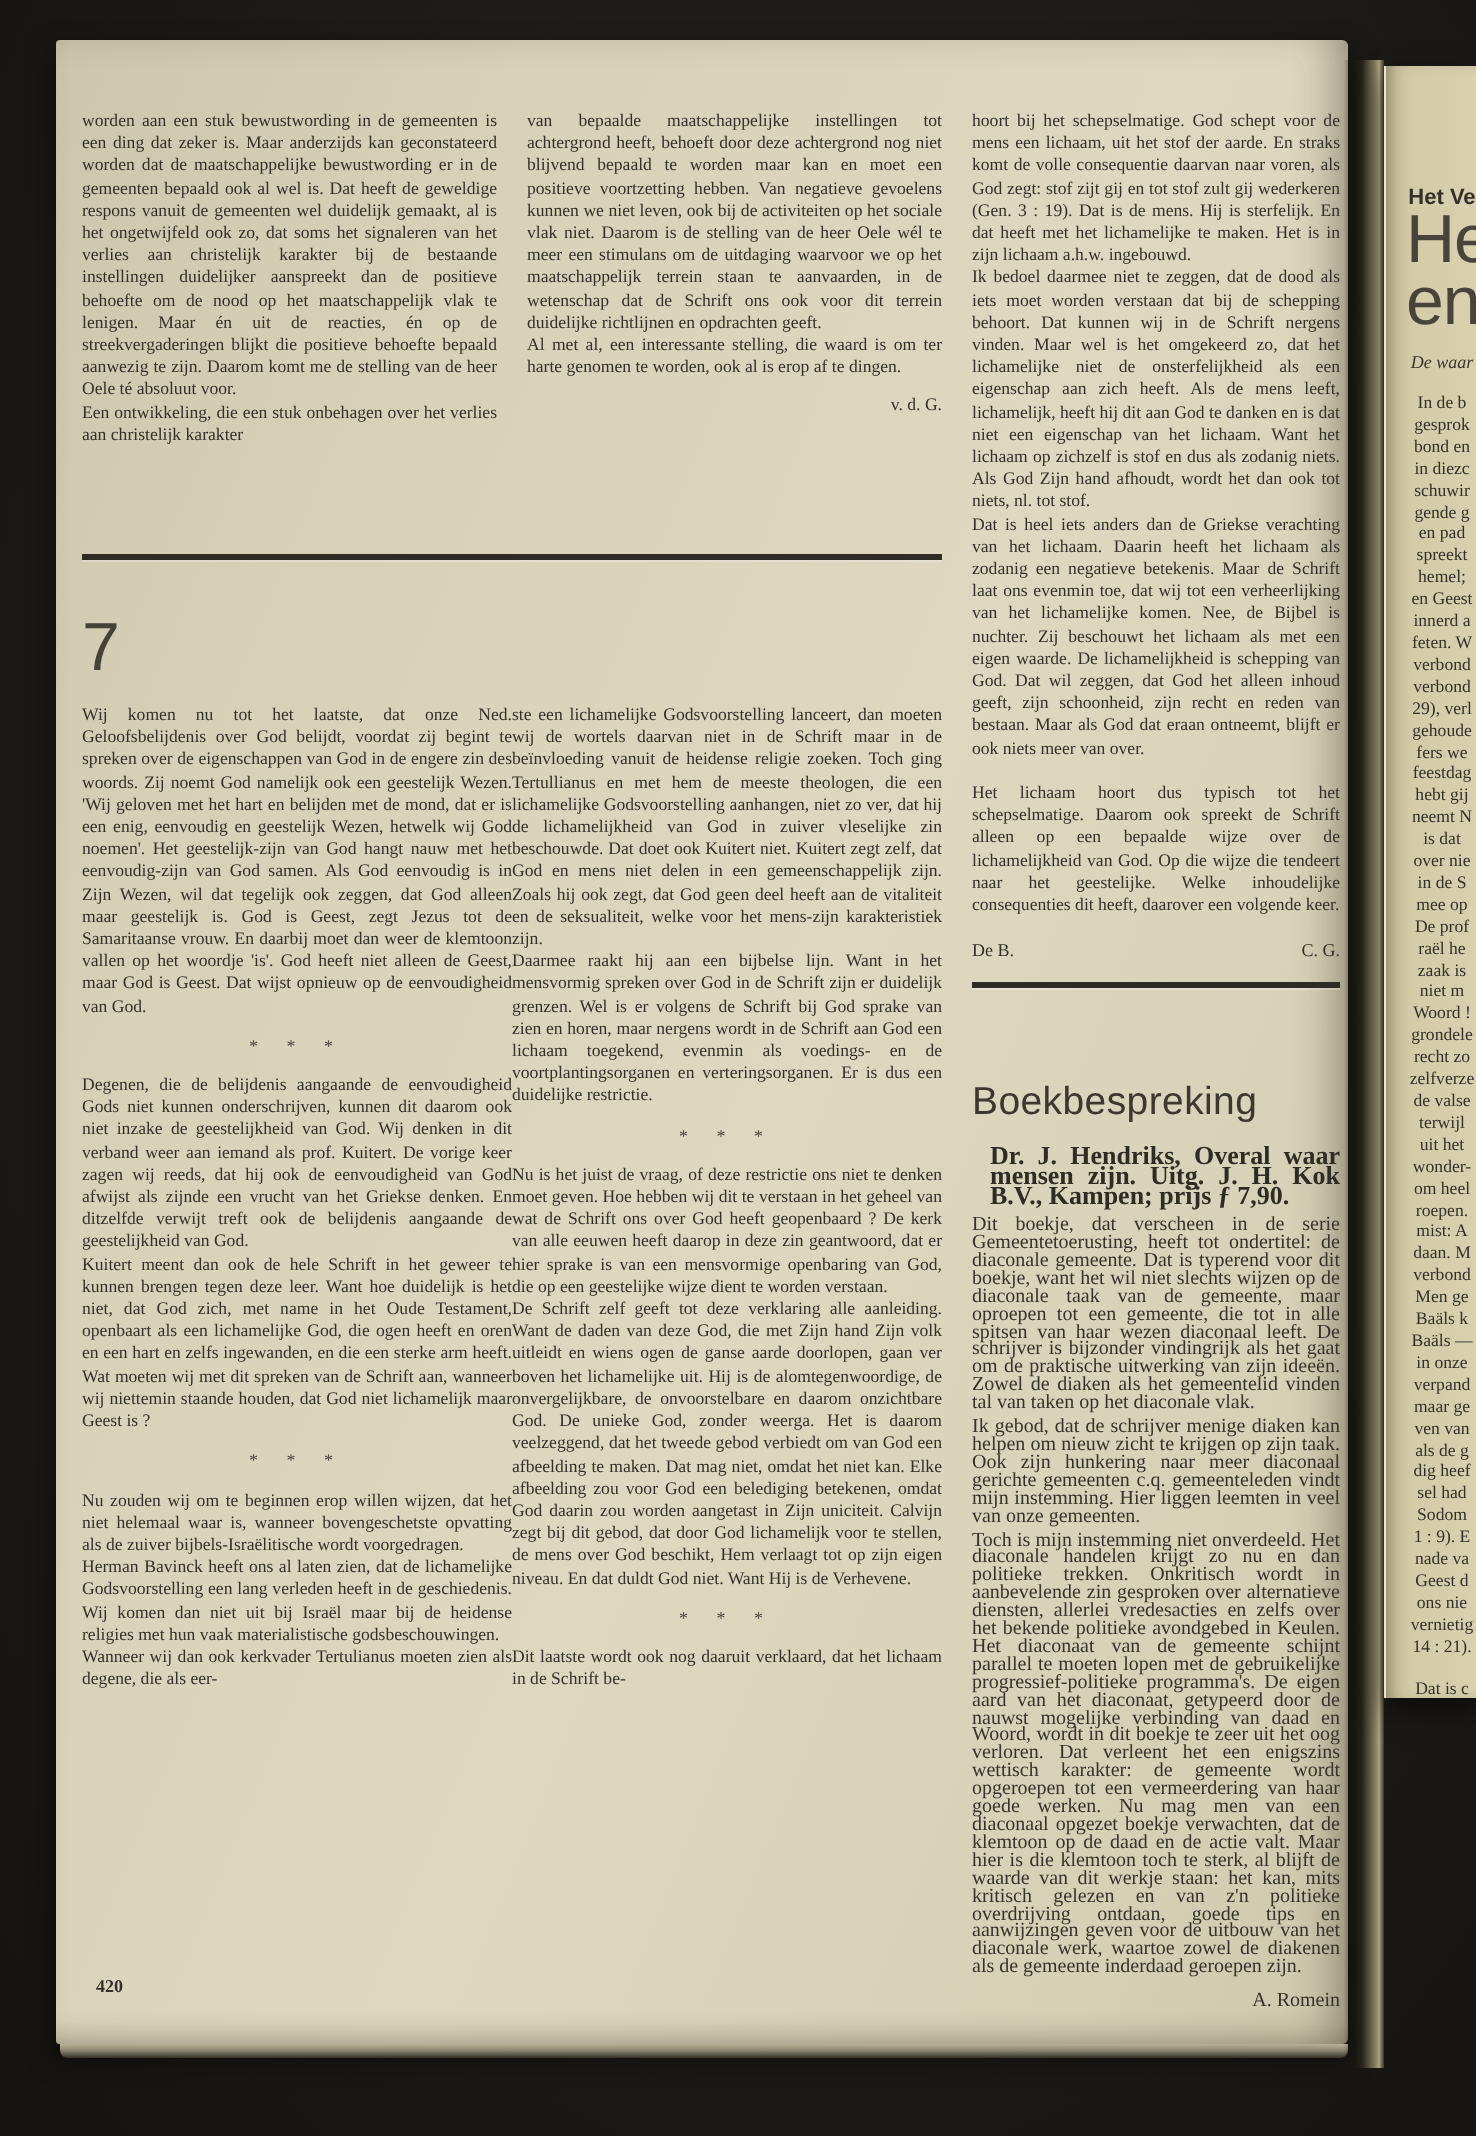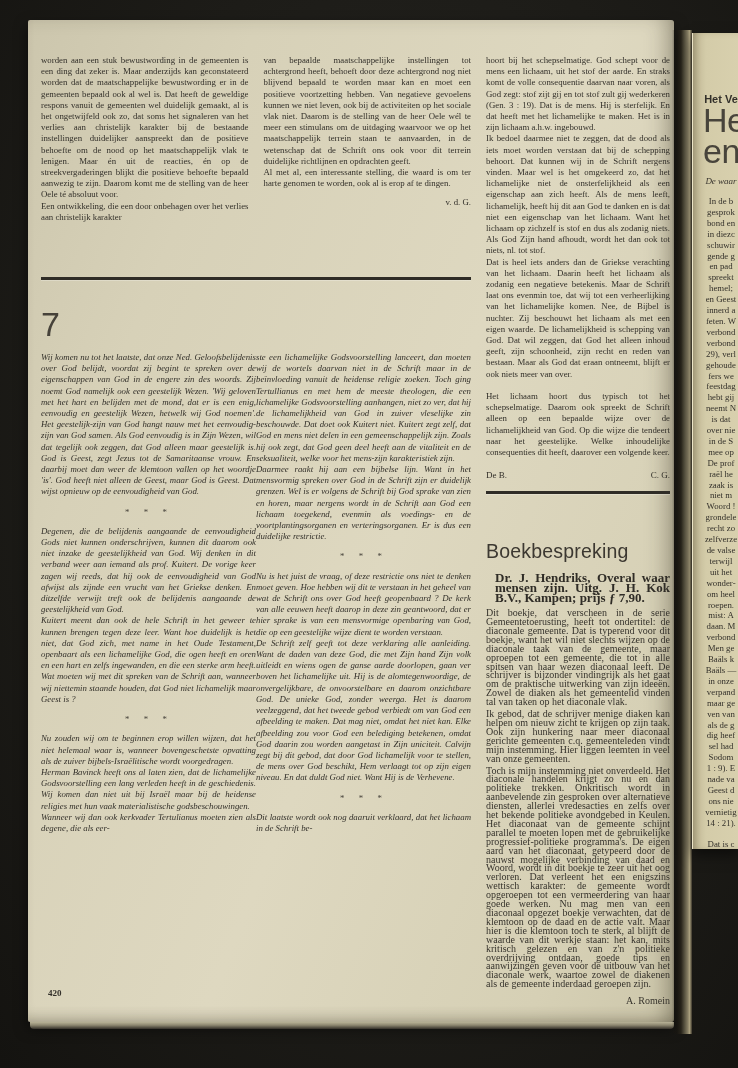--- a/index.html
+++ b/index.html
@@ -27,21 +27,21 @@
   .col{font-size:8.8px;line-height:11.2px;text-align:justify;}
   .col p{margin:0;}
   .top-cols{display:grid;grid-template-columns:1fr 1fr;column-gap:15px;height:221px;overflow:hidden;}
   .rule{height:3px;background:#2f2c26;margin-top:1px;box-shadow:0 1px 0 rgba(255,255,255,0.25);}
   .headrow{display:flex;justify-content:space-between;align-items:flex-end;margin:26px 2px 10px 0;}
   .headrow h1{
     margin:0;font-family:"Liberation Sans","DejaVu Sans",sans-serif;font-weight:400;
     font-size:41px;line-height:40px;letter-spacing:-1px;color:#46423a;}
   .artnum{font-family:"Liberation Sans","DejaVu Sans",sans-serif;font-weight:400;
     font-size:34px;line-height:36px;color:#46423a;padding-right:6px;}
-  .main-cols{display:grid;grid-template-columns:1fr 1fr;height:600px;overflow:hidden;font-style:italic;}
+  .main-cols{display:grid;grid-template-columns:1fr 1fr;height:600px;overflow:hidden;}
   .stars{text-align:center;letter-spacing:6px;font-size:9px;color:#4a463e;margin:9px 0 8px 0;}
   .sig{text-align:right;margin-top:8px !important;}
   .sigrow{display:flex;justify-content:space-between;margin-top:12px;font-size:9px;}
   .gap-top{margin-top:11px !important;}
   .pagenum{position:absolute;left:20px;bottom:24px;font-weight:bold;font-size:9px;color:#33302a;
     font-family:"Liberation Serif","DejaVu Serif",serif;text-align:right;}
   
   .review h2{margin:46px 0 10px 0;font-family:"Liberation Sans","DejaVu Sans",sans-serif;
     font-weight:400;font-size:19.5px;color:#3c3831;letter-spacing:0.2px;}
   .bookinfo{font-weight:bold;font-size:13px;line-height:9.6px;margin:0 0 7px 0;padding-left:9px;
@@ -71,21 +71,21 @@
 
 <div class="scene">
 
   <div class="page-left">
     <div class="content">
 
       <div class="region-left">
         <div class="top-cols">
           <div class="col serif">
             <p>worden aan een stuk bewustwording in de gemeenten is een ding dat zeker is. Maar anderzijds kan geconstateerd worden dat de maatschappelijke bewustwording er in de gemeenten bepaald ook al wel is. Dat heeft de geweldige respons vanuit de gemeenten wel duidelijk gemaakt, al is het ongetwijfeld ook zo, dat soms het signaleren van het verlies aan christelijk karakter bij de bestaande instellingen duidelijker aanspreekt dan de positieve behoefte om de nood op het maatschappelijk vlak te lenigen. Maar én uit de reacties, én op de streekvergaderingen blijkt die positieve behoefte bepaald aanwezig te zijn. Daarom komt me de stelling van de heer Oele té absoluut voor.</p>
-            <p>Een ontwikkeling, die een door onbehagen over het verlies aan christelijk karakter</p>
+            <p>Een ontwikkeling, die een stuk onbehagen over het verlies aan christelijk karakter</p>
           </div>
           <div class="col serif">
             <p>van bepaalde maatschappelijke instellingen tot achtergrond heeft, behoeft door deze achtergrond nog niet blijvend bepaald te worden maar kan en moet een positieve voortzetting hebben. Van negatieve gevoelens kunnen we niet leven, ook bij de activiteiten op het sociale vlak niet. Daarom is de stelling van de heer Oele wél te meer een stimulans om de uitdaging waarvoor we op het maatschappelijk terrein staan te aanvaarden, in de wetenschap dat de Schrift ons ook voor dit terrein duidelijke richtlijnen en opdrachten geeft.</p>
             <p>Al met al, een interessante stelling, die waard is om ter harte genomen te worden, ook al is erop af te dingen.</p>
             <p class="sig">v. d. G.</p>
           </div>
         </div>
 
         <div class="rule"></div>
 

